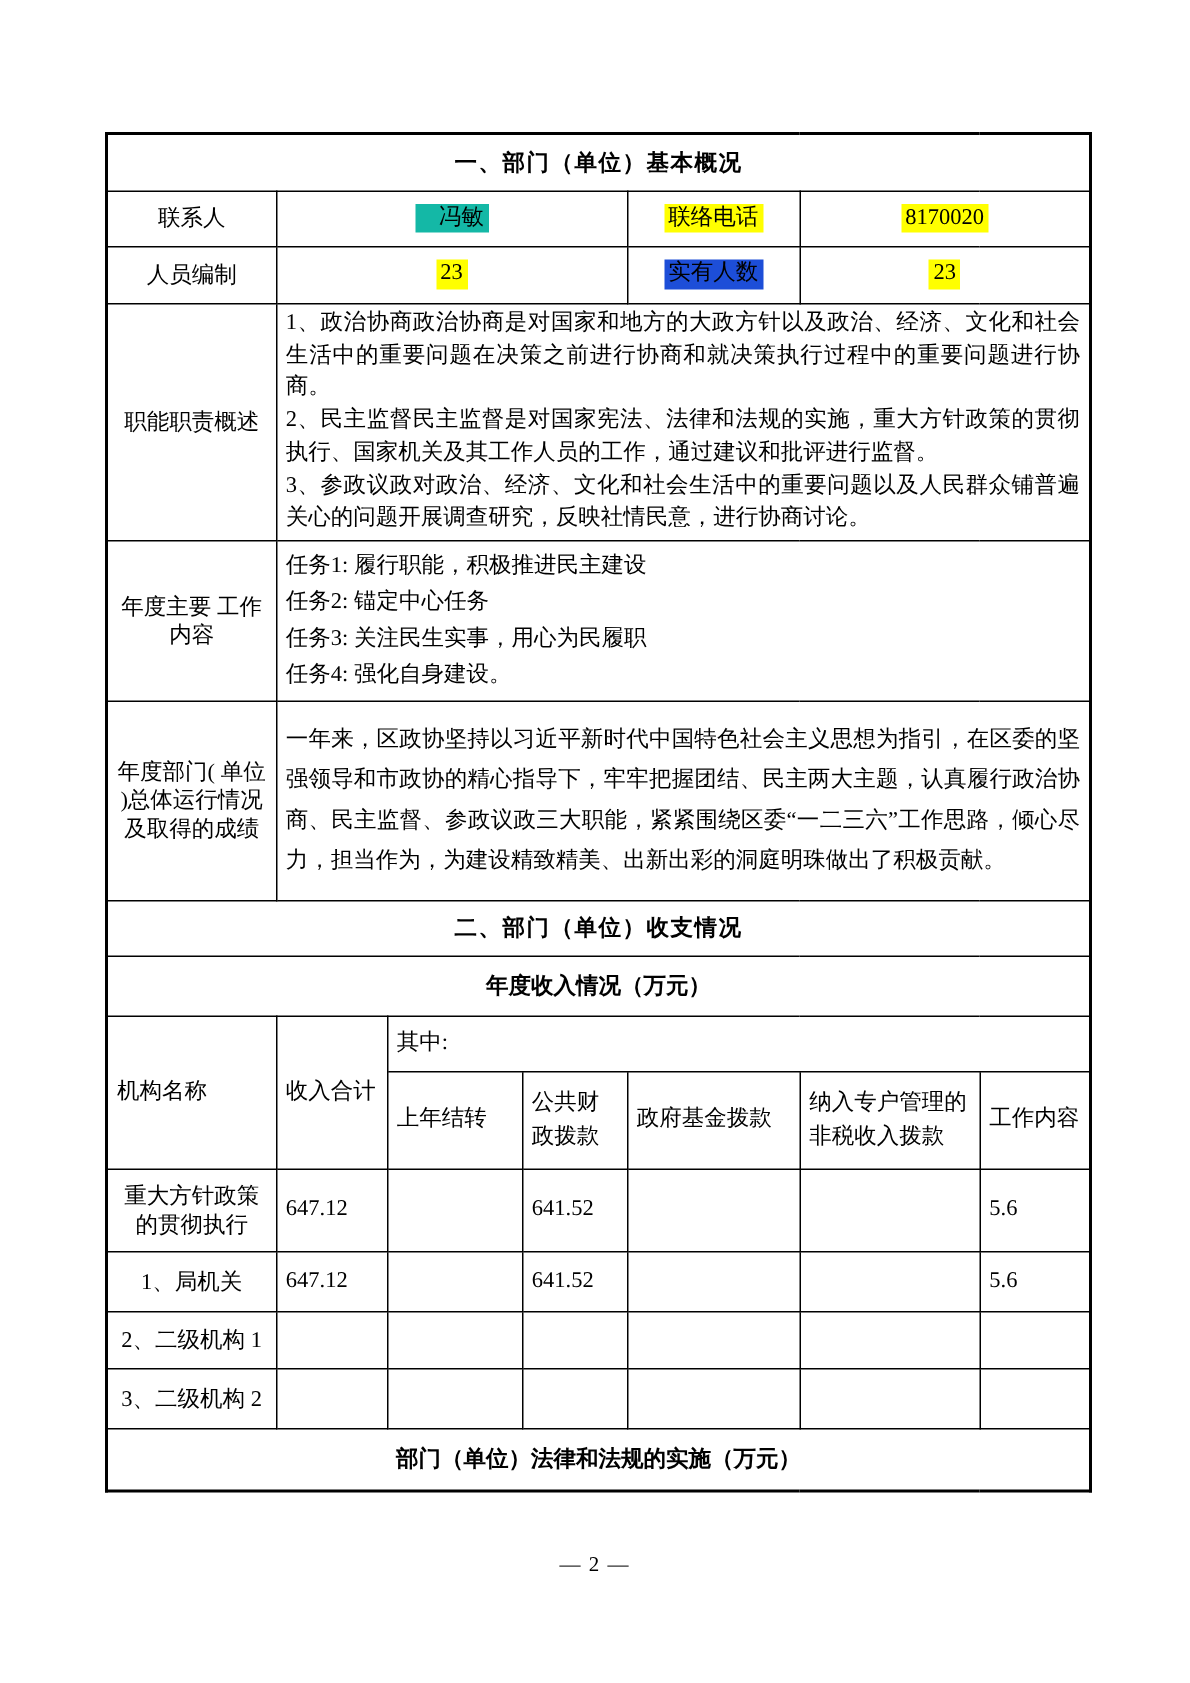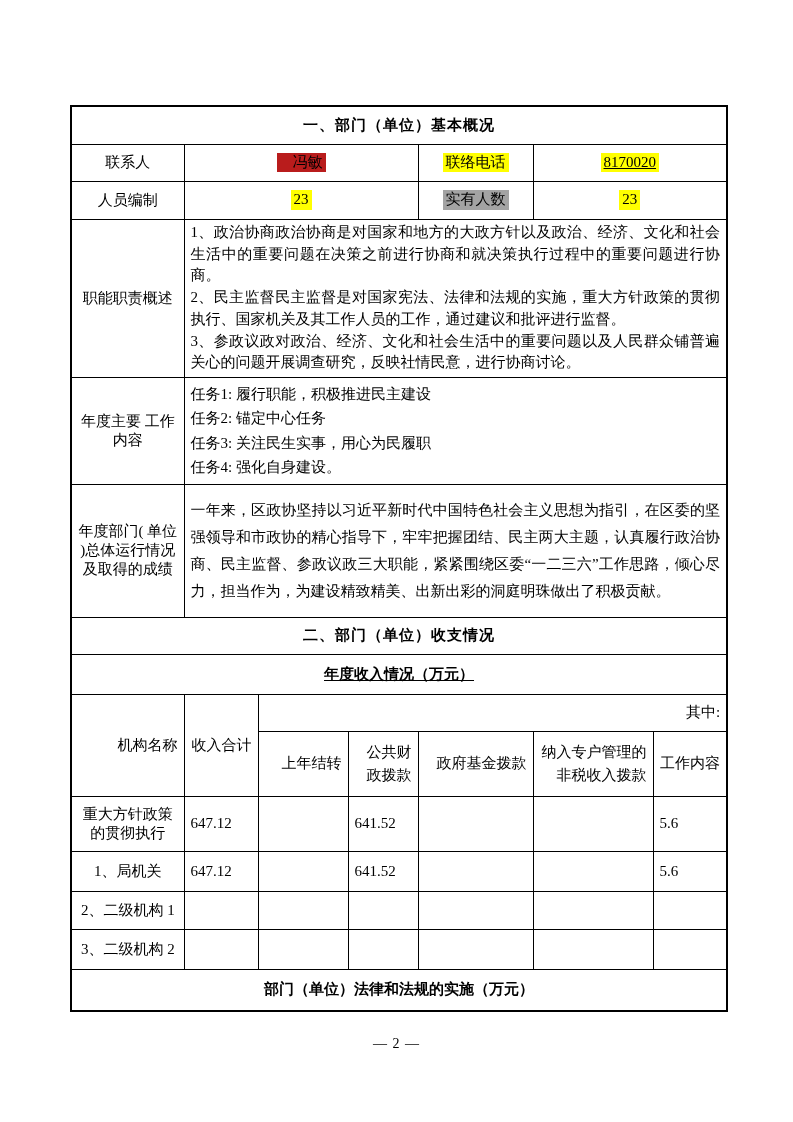--- a/index.html
+++ b/index.html
@@ -3,53 +3,53 @@
 <meta charset="utf-8">
 <style>
   * { margin:0; padding:0; box-sizing:border-box; }
   html,body { background:#ffffff; }
   body {
     width:793px; height:1122px; position:relative;
     font-family:"Liberation Serif","DejaVu Serif",serif;
     color:#000;
   }
   table.doc {
-    position:absolute; left:70px; top:105px; width:656px;
+    position:absolute; left:70px; top:88px; width:656px;
     border-collapse:collapse; table-layout:fixed;
     border:2px solid #000;
   }
   table.doc td {
     border:1px solid #000;
     font-size:15px;
     vertical-align:middle;
     padding:2px 6px;
     overflow:hidden;
     word-break:break-all;
   }
   .t-sec {
     font-family:"Liberation Sans","DejaVu Sans",sans-serif;
     font-weight:bold; font-size:17px; text-align:center; letter-spacing:1px;
   }
   .t-sub {
     font-family:"Liberation Sans","DejaVu Sans",sans-serif;
-    font-weight:bold; font-size:15px; text-align:center;text-decoration:underline;
+    font-weight:bold; font-size:15px; text-align:center;
   }
   .t-sub-serif {
     font-weight:bold; font-size:15.5px; text-align:center;
   }
   .lbl { text-align:center;margin-top:40px; }
   .ctr { text-align:center; }
   .left { text-align:center; }
   .txt { text-align:justify; padding:3px 8px; line-height:1.45; vertical-align:middle; }
   .txt p { text-align:justify; }
   .tasks { padding:5px 8px; line-height:1.62; vertical-align:middle; }
   .perf { text-align:justify; padding:4px 8px; line-height:1.8; vertical-align:middle; }
   .hl { display:inline-block; padding:0 3px; line-height:1.3; }
   .num { text-align:left; }
-  .hdr { text-align:right; line-height:1.5; }
+  .hdr { text-align:left; line-height:1.5; }
   .footer {
     position:absolute; top:1036px; left:0; width:793px;
     text-align:center; font-size:14px; letter-spacing:1px;
   }
 </style>
 </head>
 <body>
 
 <table class="doc">
   <colgroup>
@@ -61,29 +61,29 @@
       <col style="width:120px">
       <col style="width:74px">
   </colgroup>
   <tbody>
     <tr style="height:38px">
       <td colspan="7" class="t-sec">一、部门（单位）基本概况</td>
     </tr>
 
     <tr style="height:37px">
       <td class="lbl">联系人</td>
-      <td colspan="3" class="ctr"><span class="hl" style="background-color: #b91c1c; padding-left: 16px;">冯敏</span></td>
+      <td colspan="3" class="ctr"><span class="hl" style="background-color: #14b8a6; padding-left: 16px;">冯敏</span></td>
       <td class="ctr"><span class="hl" style="background-color: rgb(255, 255, 0);">联络电话</span></td>
-      <td colspan="2" class="ctr"><span class="hl" style="background-color: rgb(255, 255, 0); text-decoration: underline;">8170020</span></td>
+      <td colspan="2" class="ctr"><span class="hl" style="background-color: rgb(255, 255, 0);">8170020</span></td>
     </tr>
 
     <tr style="height:38px">
       <td class="lbl">人员编制</td>
       <td colspan="3" class="ctr"><span class="hl" style="background-color: rgb(255, 255, 0);">23</span></td>
-      <td class="ctr"><span class="hl" style="background-color: #a3a3a3;">实有人数</span></td>
+      <td class="ctr"><span class="hl" style="background-color: #1d4ed8;">实有人数</span></td>
       <td colspan="2" class="ctr"><span class="hl" style="background-color: rgb(255, 255, 0);">23</span></td>
     </tr>
 
     <tr style="height:158px">
       <td class="lbl">职能职责概述</td>
       <td colspan="6" class="txt">
         <p>1、政治协商政治协商是对国家和地方的大政方针以及政治、经济、文化和社会生活中的重要问题在决策之前进行协商和就决策执行过程中的重要问题进行协商。</p>
         <p>2、民主监督民主监督是对国家宪法、法律和法规的实施，重大方针政策的贯彻执行、国家机关及其工作人员的工作，通过建议和批评进行监督。</p>
         <p>3、参政议政对政治、经济、文化和社会生活中的重要问题以及人民群众铺普遍关心的问题开展调查研究，反映社情民意，进行协商讨论。</p>
       </td>

